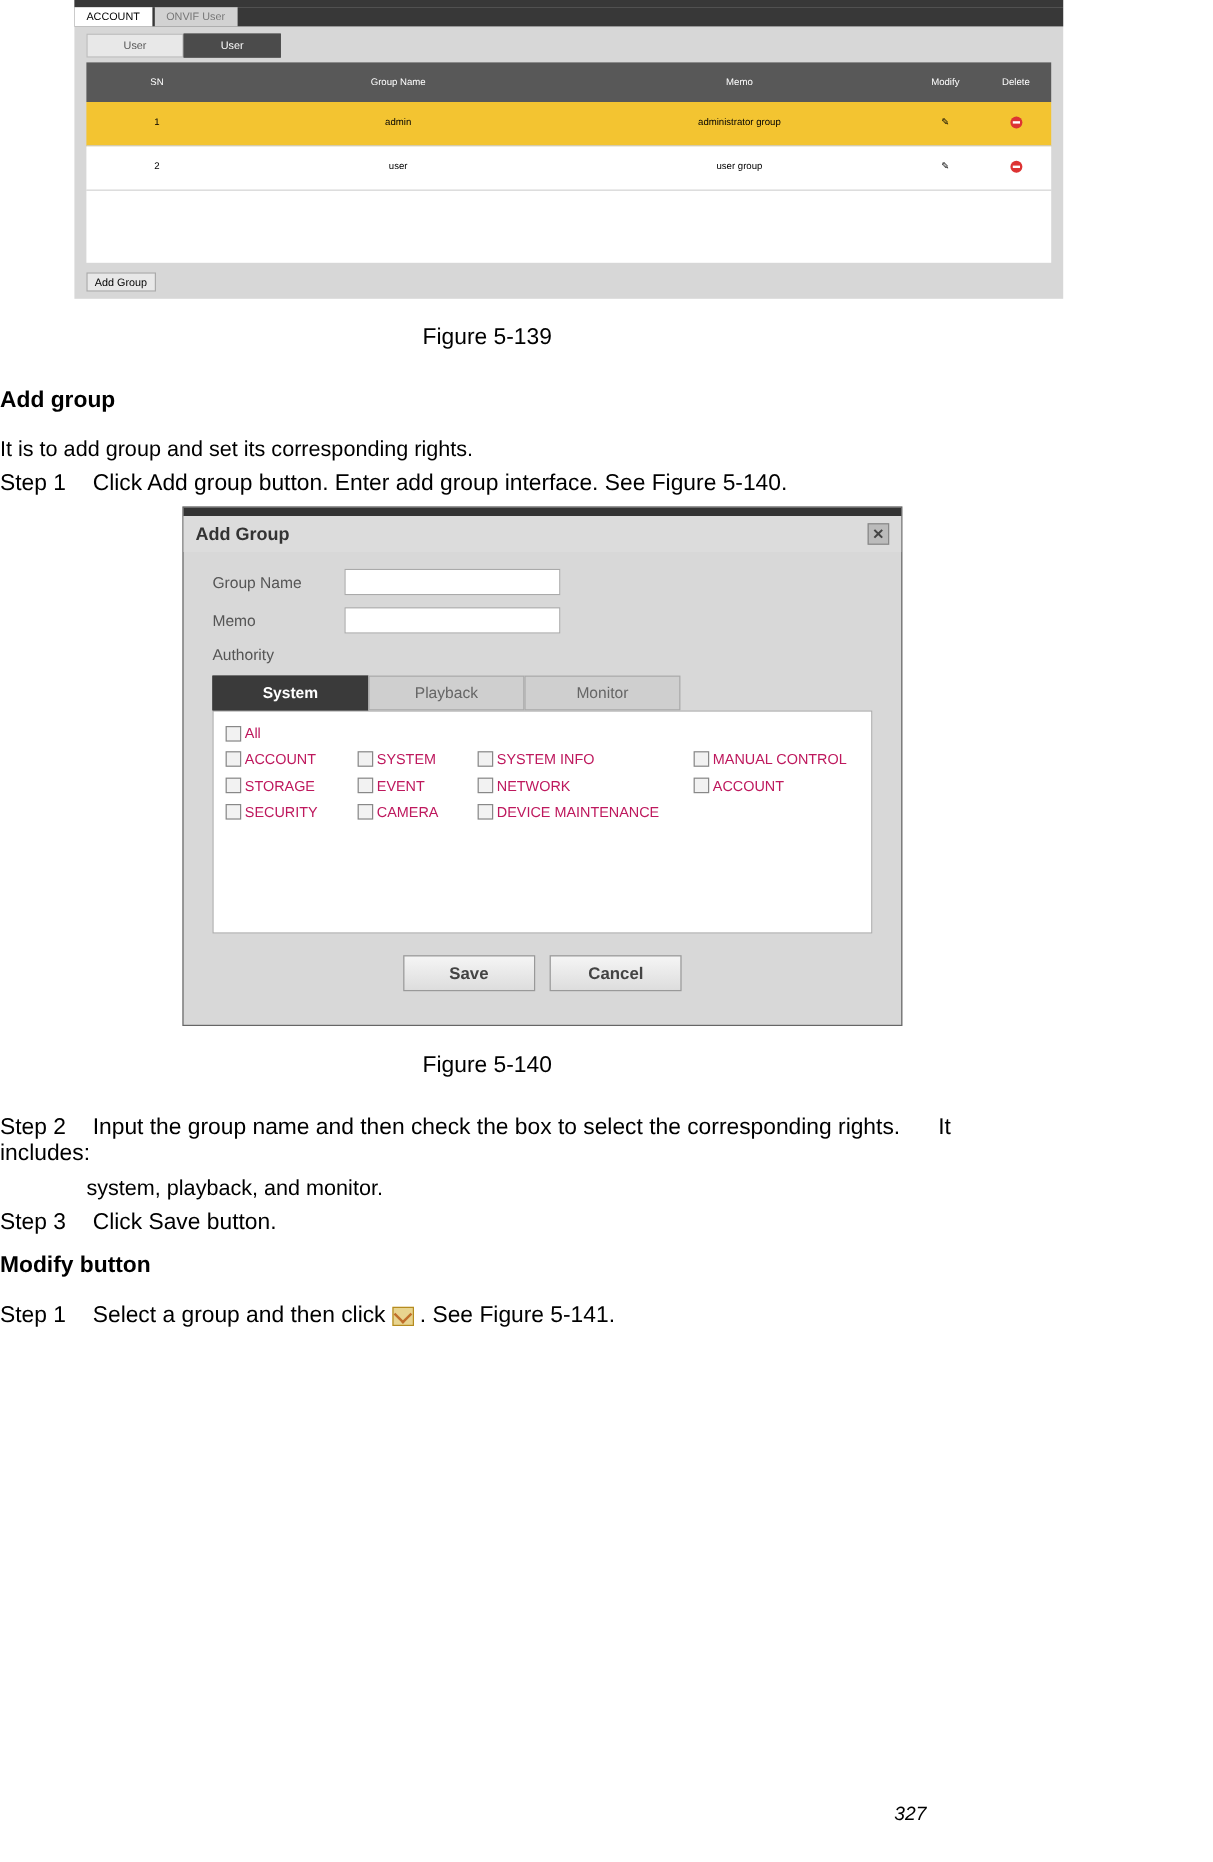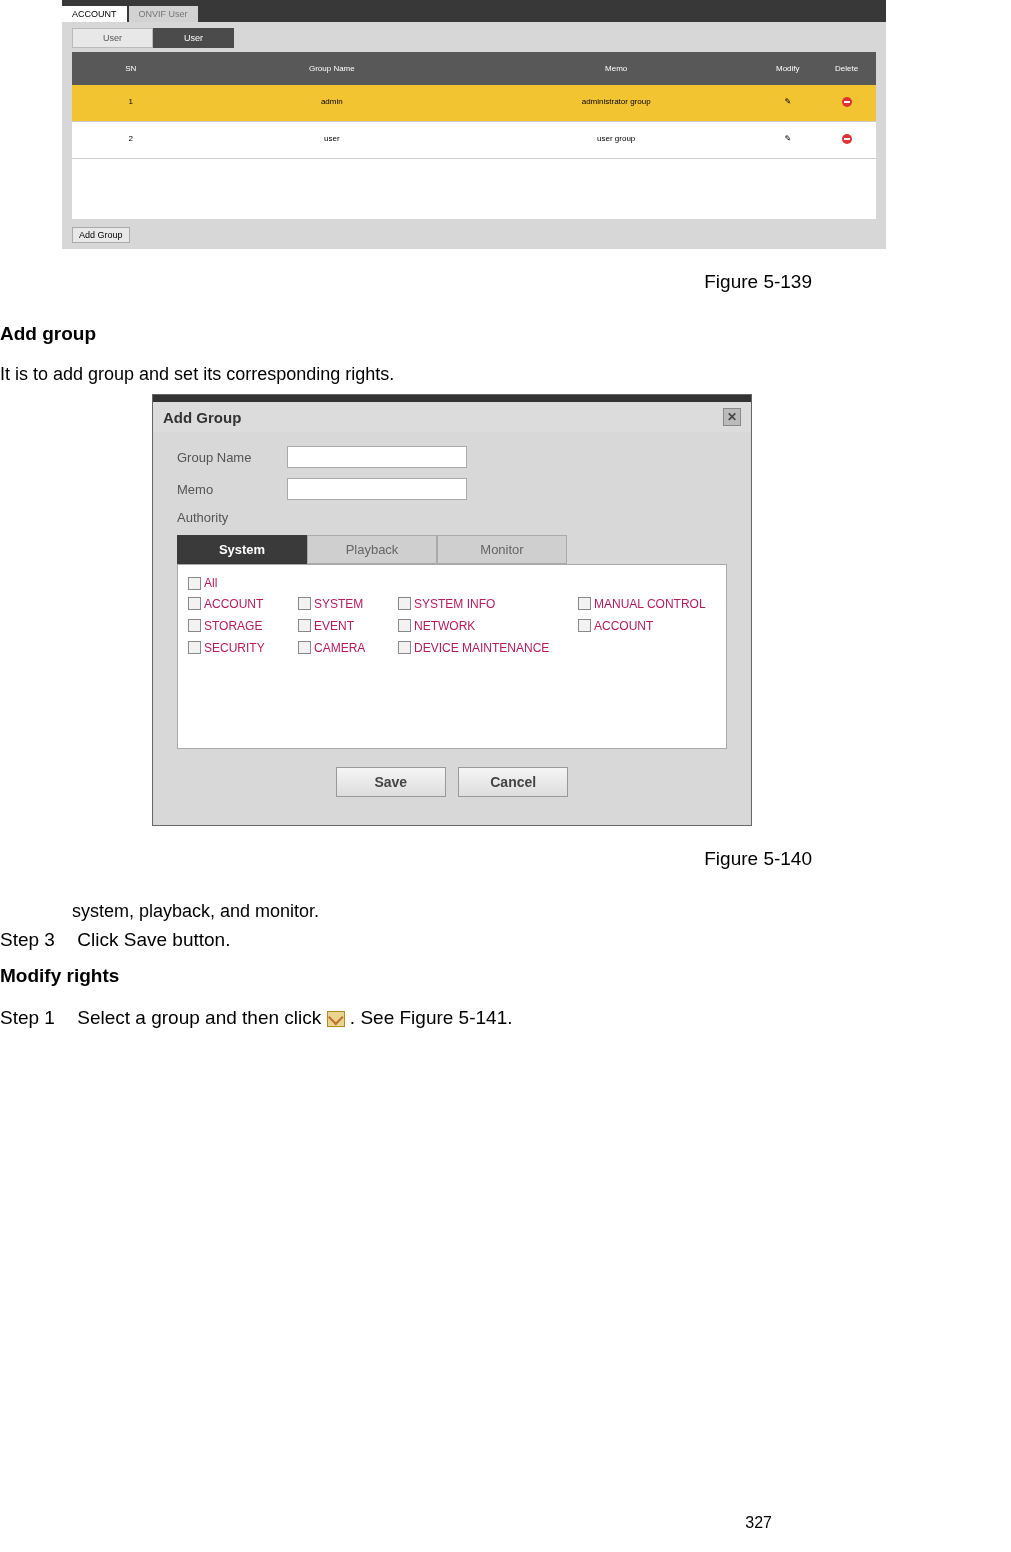--- a/index.html
+++ b/index.html
@@ -26,21 +26,21 @@
   .tbl-head > div, .tbl-row > div { text-align:center; padding:12px 0; }
   .c-sn{width:120px;} .c-gn{width:290px;} .c-memo{width:290px;} .c-mod{width:60px;} .c-del{width:60px;}
   .tbl-row { display:flex; font-size:8px; margin:0 10px; border-bottom:1px solid #ccc; background:#fff;}
   .tbl-row.sel { background:#f3c431; }
   .tbl-body-bg { background:#fff; margin:0 10px; height:60px; }
   .pencil-ic { width:10px; height:10px; display:inline-block; }
   .minus-ic { width:10px; height:10px; border-radius:50%; background:#d33; display:inline-block; position:relative;}
   .minus-ic::after{content:"";position:absolute;left:2px;right:2px;top:4px;height:2px;background:#fff;}
   .addgrp-btn { margin:8px 0 0 10px; background:#e8e8e8; border:1px solid #aaa; font-size:9px; padding:2px 6px; display:inline-block;}
 
-  .cap { text-align:right; font-size:19px; margin:22px 0 30px 0; }
+  .cap { text-align:center; font-size:19px; margin:22px 0 30px 0; }
 
   
   .h { font-weight:bold; font-size:19px; margin:0 0 18px 0; }
   .p { font-size:18px; margin:0 0 6px 0; line-height:1.3; }
   .step { font-size:19px; margin:0 0 6px 0; }
   .step .lbl { display:inline-block; width:72px; }
   .indent { margin-left:72px; }
 
   
   .dlg-wrap { margin:8px 0 0 152px; width:600px; background:#d8d8d8; border:1px solid #666;}
@@ -57,21 +57,21 @@
   .rights-box { border:1px solid #aaa; background:#fff; padding:8px 10px 90px 10px; }
   .rights-box .cbk { font-size:12px; color:#be185d; display:inline-flex; align-items:center; margin:3px 0;}
   .rights-box .cbk .box{ width:13px;height:13px;border:1px solid #888;background:#f2f2f2;margin-right:3px;}
   .rights-grid { display:grid; grid-template-columns: 110px 100px 180px 160px; gap:2px 0px; }
   .dlg-btns { text-align:center; margin:18px 0 10px 0;}
   .dlg-btns .b{ display:inline-block; width:110px; padding:6px 0; border:1px solid #999; background:linear-gradient(#f5f5f5,#ddd); font-size:14px; color:#444; margin:0 4px;font-weight:bold;}
 
   .inline-icon { display:inline-block; width:18px; height:16px; background:#e8d48f; border:1px solid #b58b1f; vertical-align:middle; position:relative;}
   .inline-icon::after{content:"";position:absolute;left:3px;top:2px;width:9px;height:9px;border-left:2px solid #c06f2a;border-bottom:2px solid #c06f2a;transform:rotate(-45deg) translate(1px,-2px);}
 
-  .pagenum { position:absolute; right:40px; bottom:20px; font-size:16px; }
+  .pagenum { position:absolute; right:40px; bottom:30px; font-size:16px;font-style:italic; }
 </style>
 </head>
 <body>
 <div class="page">
 
 <div class="acct-wrap">
   <div class="darkbar"></div>
   <div class="acct-tabs">
     <div class="tab1">ACCOUNT</div>
     <div class="tab2">ONVIF User</div>
@@ -102,20 +102,24 @@
     <div class="c-del"><span class="minus-ic"></span></div>
   </div>
   <div class="tbl-body-bg"></div>
   <div class="addgrp-btn">Add Group</div>
 </div>
 
 <div class="cap">Figure 5-139</div>
 
 <div class="h">Add group</div>
 <div class="p">It is to add group and set its corresponding rights.</div>
+<div class="step">
+  <span class="lbl">Step 1</span>
+  <span>Click Add group button. Enter add group interface. See Figure 5-140.</span>
+</div>
 
 <div class="dlg-wrap">
   <div class="darktop"></div>
   <div class="dlg-title">
     <span>Add Group</span>
     <span class="dlg-close">✕</span>
   </div>
   <div class="dlg-body">
     <div class="frow">
       <span class="flabel">Group Name</span>
@@ -187,27 +191,33 @@
     </div>
     <div class="dlg-btns">
       <span class="b">Save</span>
       <span class="b">Cancel</span>
     </div>
   </div>
 </div>
 
 <div class="cap">Figure 5-140</div>
 
+<div class="step">
+  <span class="lbl">Step 2</span>
+  <span>Input the group name and then check the box to select the corresponding rights.</span>
+  &nbsp;&nbsp;&nbsp;&nbsp;
+  <span>It includes:</span>
+</div>
 <div class="p indent">system, playback, and monitor.</div>
 <div class="step">
   <span class="lbl">Step 3</span>
   <span>Click Save button.</span>
 </div>
 
-<div class="h" style="margin-top:14px;">Modify rights</div>
+<div class="h" style="margin-top:14px;">Modify button</div>
 
 <div class="step" style="margin-top:20px;">
   <span class="lbl">Step 1</span>
   <span>Select a group and then click</span>
   <span class="inline-icon"></span>
   <span>. See Figure 5-141.</span>
 </div>
 
 <div class="pagenum">327</div>
 

